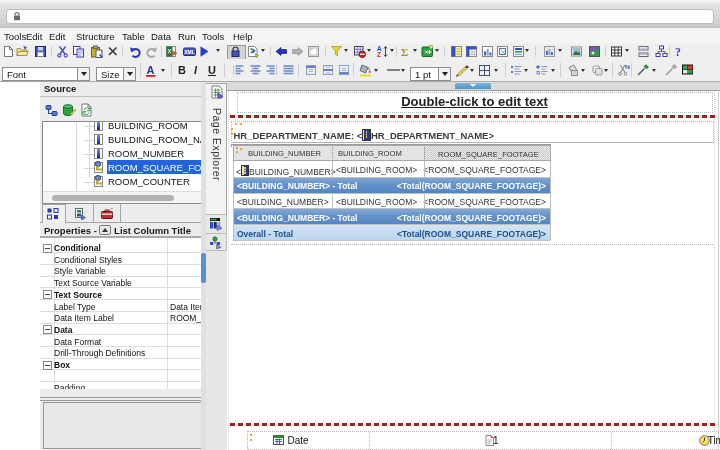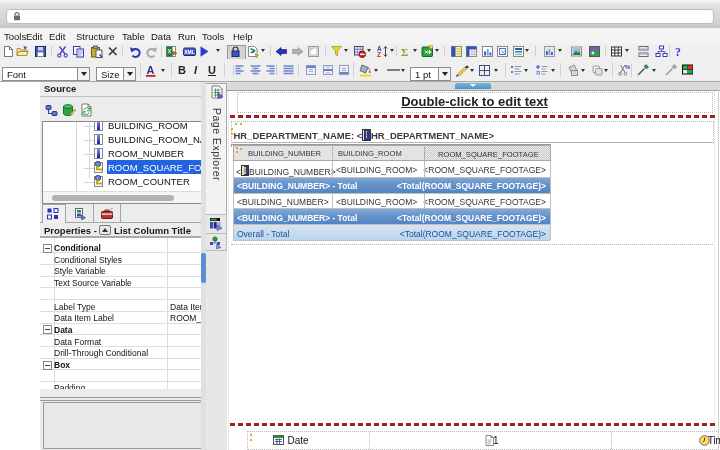--- a/index.html
+++ b/index.html
@@ -506,37 +506,41 @@
       </div>
     <div class="prow" style="top:14.7px">
         <span class="pl">Conditional Styles</span>
       </div>
     <div class="prow" style="top:26.4px">
         <span class="pl">Style Variable</span>
       </div>
     <div class="prow" style="top:38.1px">
         <span class="pl">Text Source Variable</span>
       </div>
+    <div class="prow grp" style="top:49.8px">
+        <span class="minus"></span>
+        <span class="pl">Text Source</span>
+      </div>
     <div class="prow" style="top:61.5px">
         <span class="pl">Label Type</span>
         <span class="pv">Data Item Label</span>
       </div>
     <div class="prow" style="top:73.2px">
         <span class="pl">Data Item Label</span>
         <span class="pv">ROOM_SQUA...</span>
       </div>
     <div class="prow grp" style="top:84.9px">
         <span class="minus"></span>
         <span class="pl">Data</span>
       </div>
     <div class="prow" style="top:96.6px">
         <span class="pl">Data Format</span>
       </div>
     <div class="prow" style="top:108.3px">
-        <span class="pl">Drill-Through Conditional</span>
+        <span class="pl">Drill-Through Definitions</span>
       </div>
     <div class="prow grp" style="top:120px">
         <span class="minus"></span>
         <span class="pl">Box</span>
       </div>
     <div class="prow" style="top:143.4px">
         <span class="pl">Padding</span>
       </div>
   </div>
 
@@ -623,21 +627,21 @@
     </div>
     <div class="lrow" style="top:47.7px">
       <span class="t" style="left:4px">&lt;BUILDING_NUMBER&gt;</span>
       <span class="t" style="left:103px">&lt;BUILDING_ROOM&gt;</span>
       <span class="t" style="right:4.5px">&lt;ROOM_SQUARE_FOOTAGE&gt;</span>
     </div>
     <div class="lrow" style="top:63.6px;background:linear-gradient(#85a9d6 0%,#6493cb 45%,#5584c5 100%);color:#fff;font-weight:bold">
       <span class="t" style="left:4px">&lt;BUILDING_NUMBER&gt; - Total</span>
       <span class="t" style="right:4.5px">&lt;Total(ROOM_SQUARE_FOOTAGE)&gt;</span>
     </div>
-    <div class="lrow" style="top:79.5px;height:15.4px;background:linear-gradient(#d6e4f4,#b9d5ee);color:#1d4e8f;font-weight:normal">
+    <div class="lrow" style="top:79.5px;height:15.4px;background:linear-gradient(#d6e4f4,#b9d5ee);color:#1d4e8f;font-weight:bold">
       <span class="t" style="left:4px">Overall - Total</span>
       <span class="t" style="right:4.5px">&lt;Total(ROOM_SQUARE_FOOTAGE)&gt;</span>
     </div>
 
     <div class="abs" style="left:0;top:15.9px;width:1px;height:79px;background:#c0c0c0"></div>
     <div class="abs" style="left:316.5px;top:15.9px;width:1px;height:79px;background:#c0c0c0"></div>
     <div class="abs" style="left:99px;top:15.9px;width:1px;height:16px;background:#c0c0c0"></div>
     <div class="abs" style="left:191px;top:15.9px;width:1px;height:16px;background:#c0c0c0"></div>
     <div class="abs" style="left:99px;top:47.7px;width:1px;height:16px;background:#c0c0c0"></div>
     <div class="abs" style="left:191px;top:47.7px;width:1px;height:16px;background:#c0c0c0"></div>

